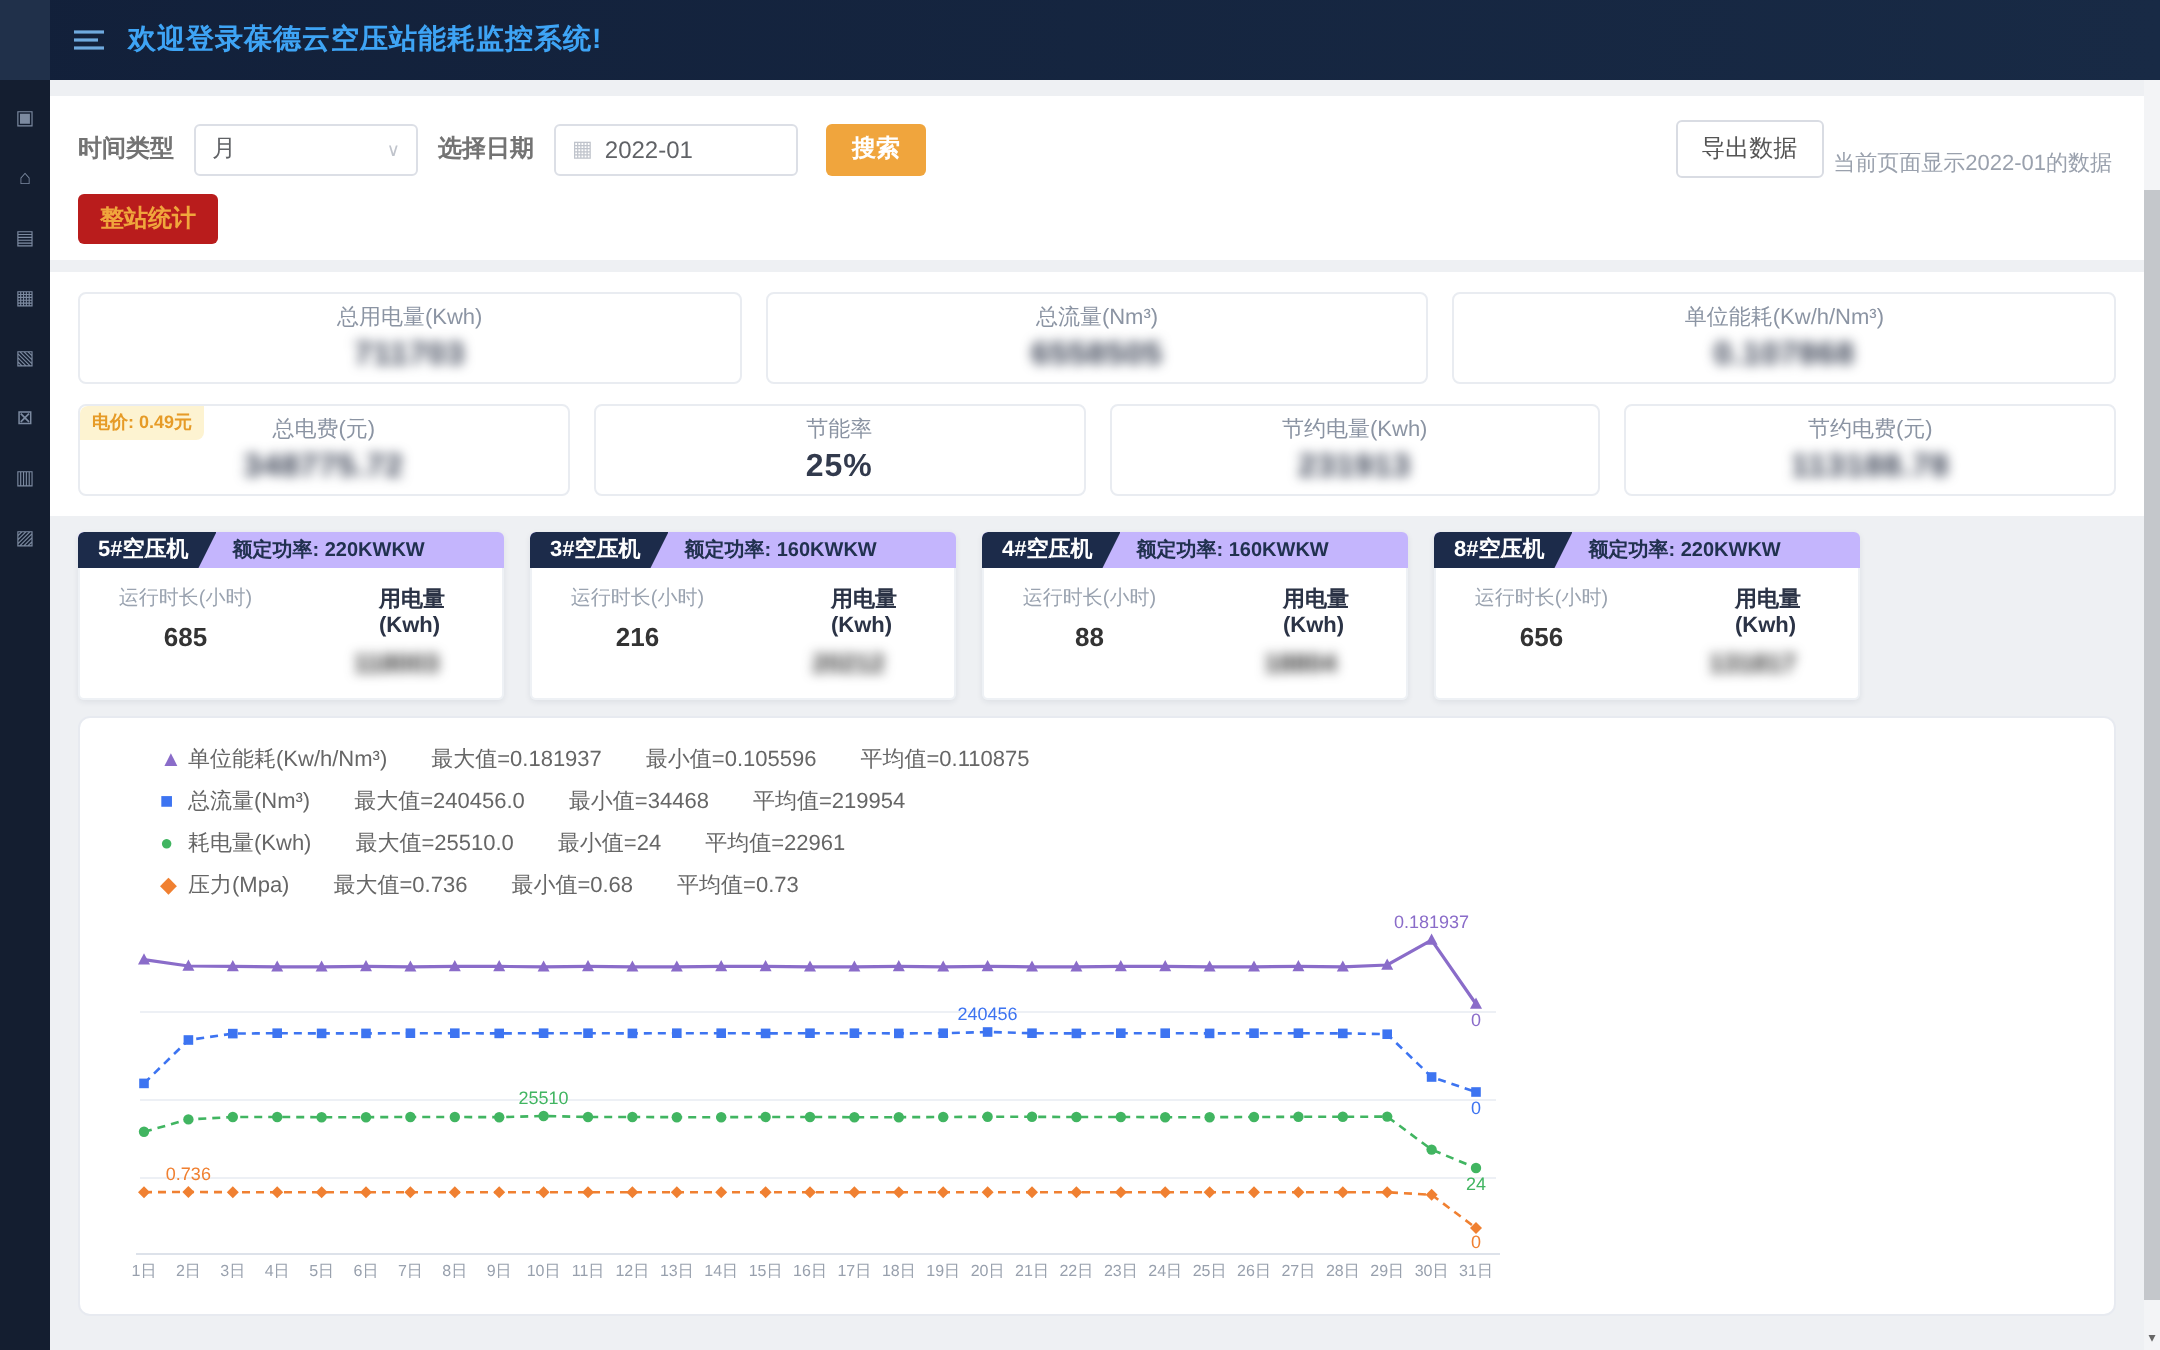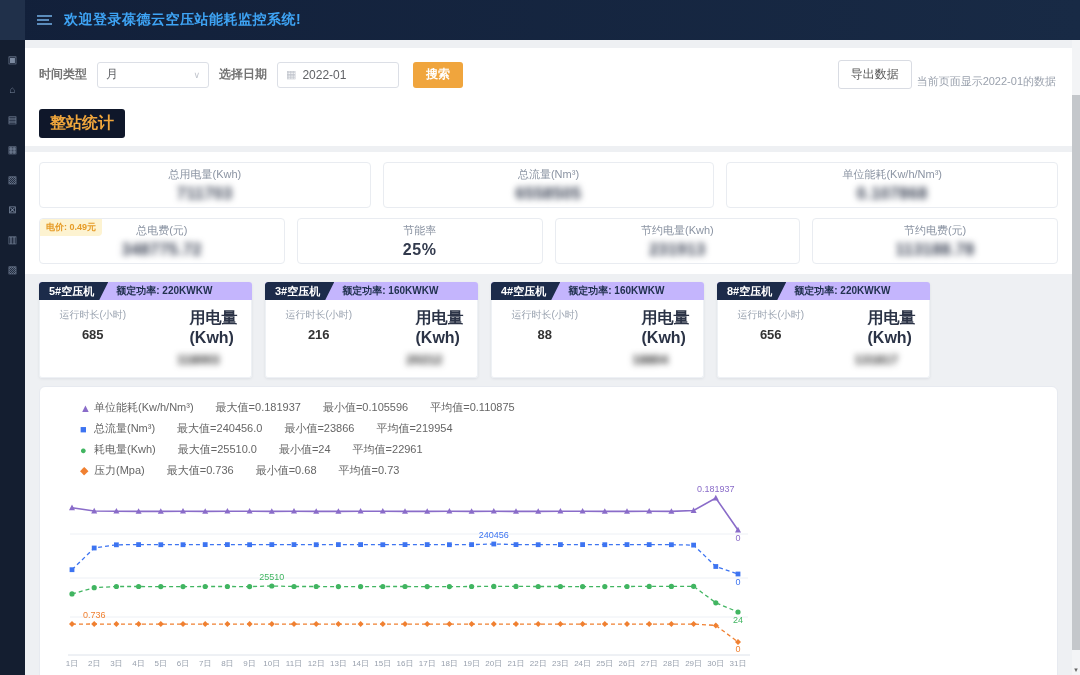--- a/index.html
+++ b/index.html
@@ -31,21 +31,21 @@
   .filter-row { display:flex; align-items:center; gap:10px; }
   .flabel { font-size:12px; font-weight:bold; color:#737373; }
   .select { width:112px; height:26px; border:1px solid #dcdfe6; border-radius:3px; background:#fff; display:flex; align-items:center; justify-content:space-between; padding:0 8px; font-size:12px; color:#606266; cursor:pointer; }
   .chev { color:#c0c4cc; font-size:9px; }
   .dateinput { width:122px; height:26px; border:1px solid #dcdfe6; border-radius:3px; background:#fff; display:flex; align-items:center; gap:6px; padding:0 8px; font-size:12px; color:#606266; cursor:text; }
   .cal { color:#c0c4cc; font-size:11px; }
   .search-btn { background:#f0a53d; border:none; border-radius:3px; color:#fff; font-weight:bold; font-size:12px; height:26px; padding:0 13px; margin-left:4px; cursor:pointer; font-family:inherit; }
   .filter-right { margin-left:auto; display:flex; align-items:flex-end; gap:5px; }
   .export-btn { background:#fff; border:1px solid #d9dce3; border-radius:3px; color:#555; font-size:12px; padding:5px 12px; cursor:pointer; font-family:inherit; }
   .page-note { font-size:11px; color:#9aa1ad; }
-  .badge { display:inline-block; background:#0f172a; color:#f0a63c; font-weight:bold; font-size:16px; padding:4px 11px; border-radius:3px; margin-top:20px; cursor:pointer; }
+  .badge { display:inline-block; background:#b91c1c; color:#f0a63c; font-weight:bold; font-size:12px; padding:4px 11px; border-radius:3px; margin-top:8px; cursor:pointer; }
 
   
   .stats-panel { background:#fff; margin-top:6px; padding:10px 14px; }
   .stat-row { display:flex; gap:12px; }
   .stat-row + .stat-row { margin-top:10px; }
   .stat-card { flex:1; border:1px solid #e9ecf1; border-radius:4px; height:46px; display:flex; flex-direction:column; align-items:center; justify-content:center; position:relative; background:#fff; }
   .stat-title { font-size:11px; color:#8b94a3; }
   .stat-value { font-size:16px; font-weight:bold; color:#323a4d; margin-top:3px; letter-spacing:.5px; }
   .blurred { filter:blur(3px); }
   .price-badge { position:absolute; top:0; left:0; background:#fdf3d1; color:#e69b27; font-size:9px; font-weight:bold; padding:2px 6px; border-radius:4px 0 4px 0; }
@@ -54,21 +54,21 @@
   .comp-section { margin:8px 14px 0; }
   .comp-title { font-size:13px; font-weight:bold; color:#333; margin:4px 0 8px; }
   .comp-row { display:flex; gap:13px; }
   .comp-card { width:213px; box-shadow:0 1px 3px rgba(30,40,70,.08); border-radius:3px; }
   .comp-head { height:18px; background:#c4b5fd; border-radius:3px 3px 0 0; display:flex; align-items:center; overflow:hidden; }
   .comp-chip { background:#1c2b4a; color:#fff; font-weight:bold; font-size:11px; height:18px; line-height:18px; padding:0 14px 0 10px; clip-path:polygon(0 0,100% 0,calc(100% - 9px) 100%,0 100%); border-radius:3px 0 0 0; }
   .comp-rated { color:#21314f; font-weight:bold; font-size:10px; margin-left:8px; }
   .comp-body { background:#fff; border:1px solid #eef1f5; border-top:none; border-radius:0 0 3px 3px; display:flex; padding:8px 0 10px; }
   .comp-col { flex:1; display:flex; flex-direction:column; align-items:center; gap:5px; }
   .comp-lab-light { font-size:10px; color:#9aa3b0; }
-  .comp-lab-bold { font-size:16px; color:#2b3346; font-weight:bold;margin-left:44px; }
+  .comp-lab-bold { font-size:11px; color:#2b3346; font-weight:bold;margin-left:44px; }
   .comp-val { font-size:13px; font-weight:bold; color:#333; }
 
   
   .chart-panel { margin:8px 14px 0; background:#fff; border:1px solid #e7eaf0; border-radius:6px; padding:13px 18px 8px; }
   .legend-row { display:flex; align-items:center; margin:0 0 6px 22px; font-size:11px; color:#666; cursor:pointer; }
   .legend-marker { width:14px; font-size:11px; }
   .legend-name { margin-right:22px; }
   .legend-stat { margin-right:22px; }
   .chart-wrap { margin-top:6px; }
 
@@ -239,21 +239,21 @@
             <span class="legend-marker" style="color: rgb(138, 108, 201);">▲</span>
             <span class="legend-name">单位能耗(Kw/h/Nm³)</span>
             <span class="legend-stat">最大值=0.181937</span>
             <span class="legend-stat">最小值=0.105596</span>
             <span class="legend-stat">平均值=0.110875</span>
           </div>
           <div class="legend-row">
             <span class="legend-marker" style="color: rgb(61, 116, 241);">■</span>
             <span class="legend-name">总流量(Nm³)</span>
             <span class="legend-stat">最大值=240456.0</span>
-            <span class="legend-stat">最小值=23866</span>
+            <span class="legend-stat">最小值=34468</span>
             <span class="legend-stat">平均值=219954</span>
           </div>
           <div class="legend-row">
             <span class="legend-marker" style="color: rgb(65, 181, 97);">●</span>
             <span class="legend-name">耗电量(Kwh)</span>
             <span class="legend-stat">最大值=25510.0</span>
             <span class="legend-stat">最小值=24</span>
             <span class="legend-stat">平均值=22961</span>
           </div>
           <div class="legend-row">

